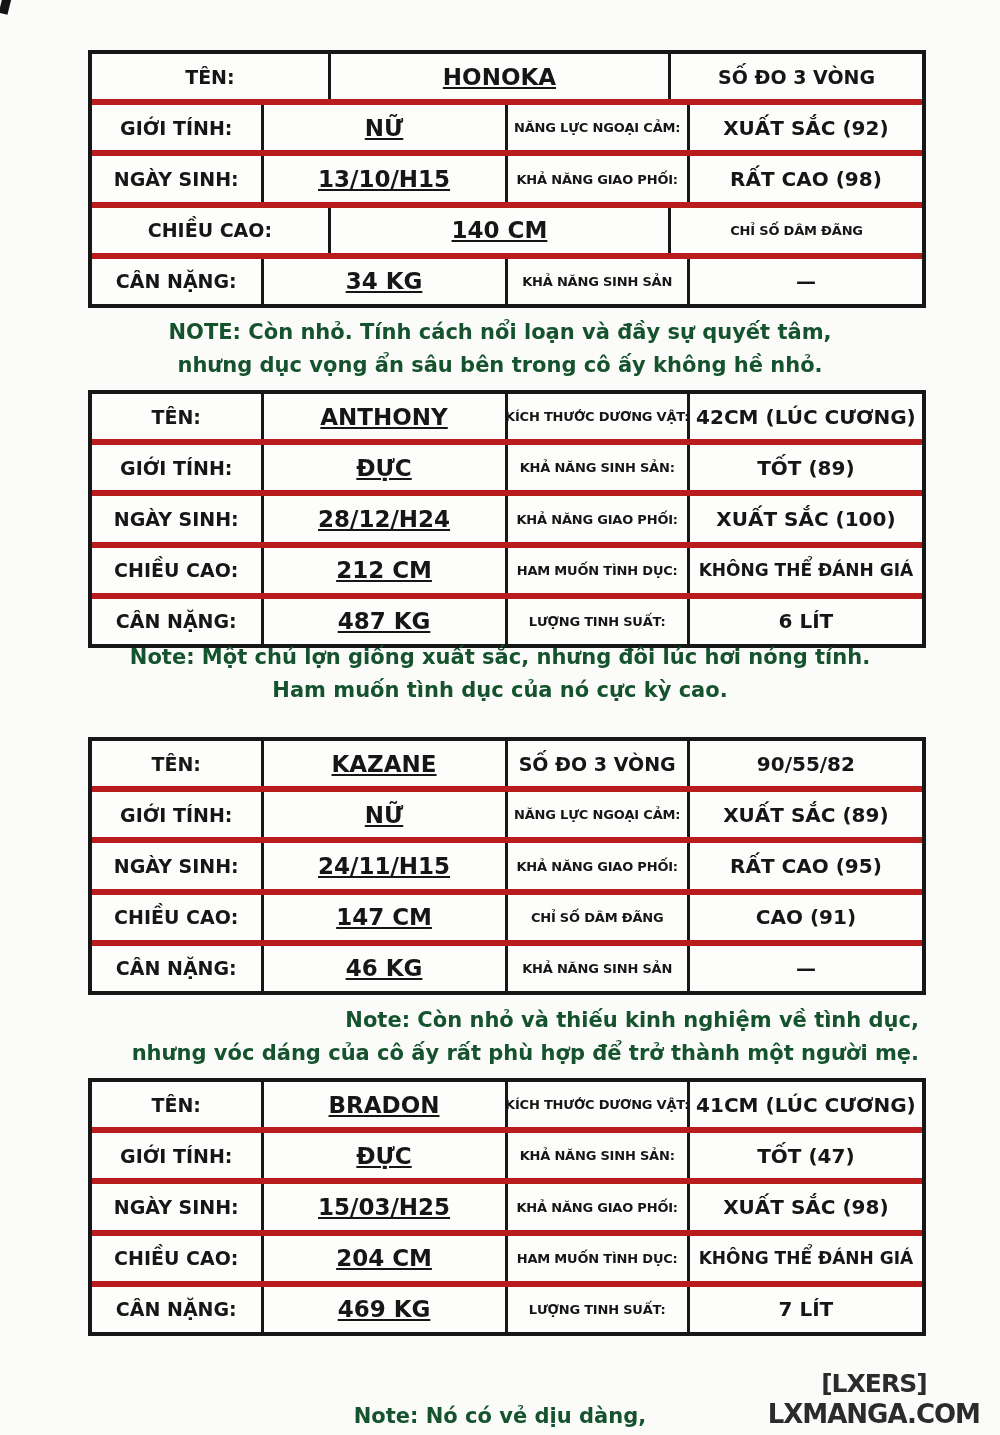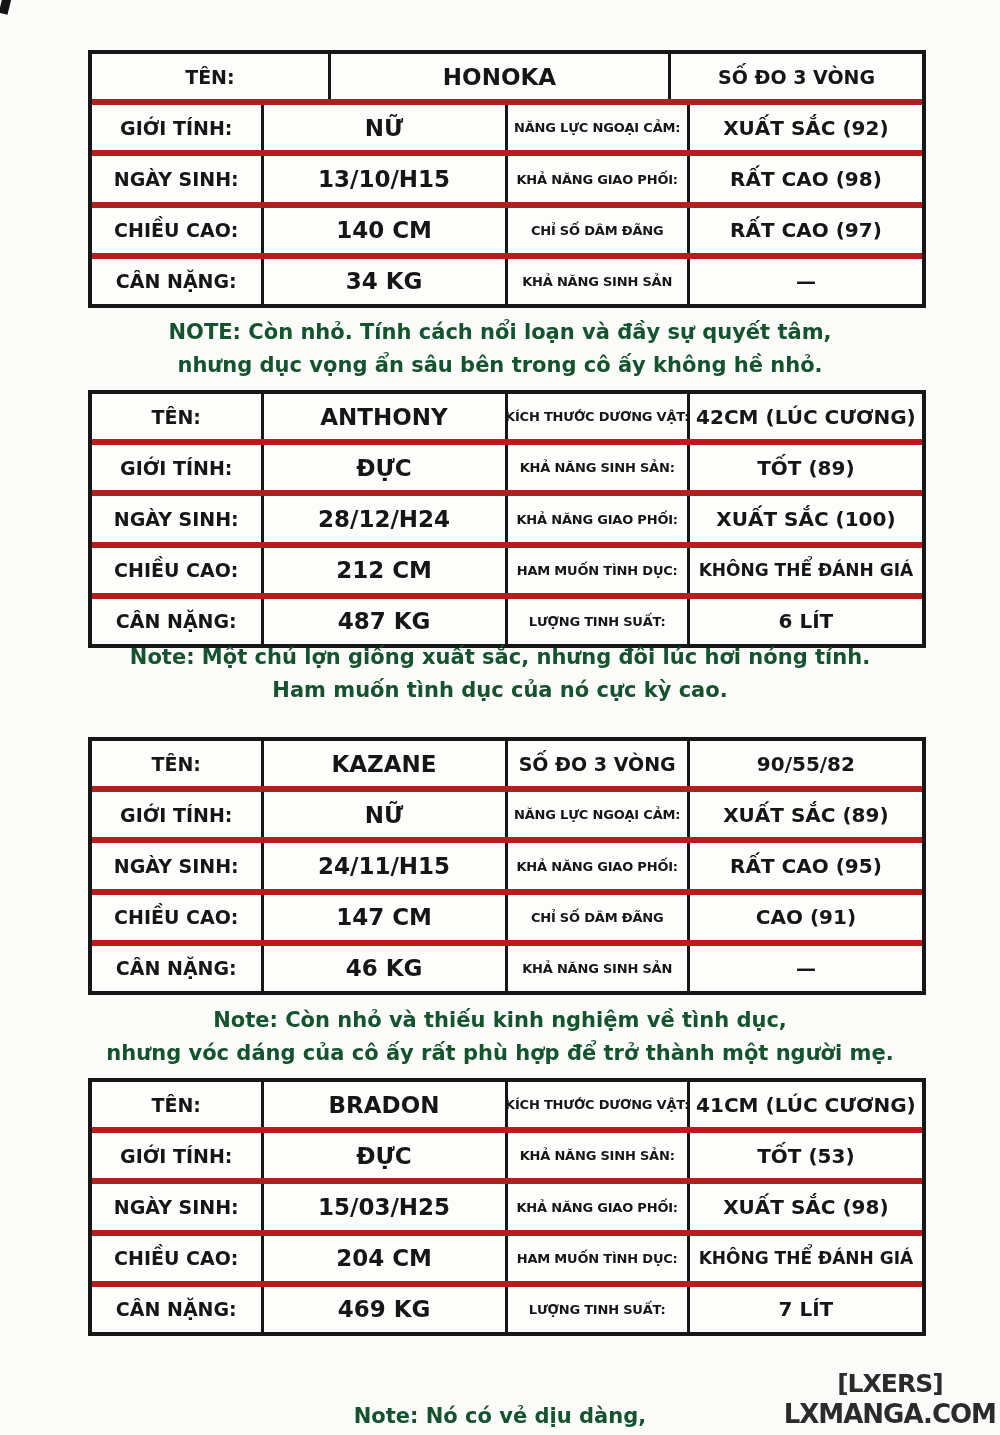--- a/index.html
+++ b/index.html
@@ -41,42 +41,42 @@
     align-items: center;
     justify-content: center;
     text-align: center;
     font-weight: 700;
     white-space: nowrap;
     overflow: visible;
     min-width: 0;
   }
   .cell + .cell { border-left: 3px solid #171717; }
   .c1 { flex: 172; font-size: 19px; }
-  .c2 { flex: 246; font-size: 23px; }
+  .c2 { flex: 246; font-size: 23px; text-decoration: underline; }
   .c3 { flex: 183; font-size: 13px; letter-spacing: -0.2px; }
   .c3.big { font-size: 19px; letter-spacing: 0; }
   .c4 { flex: 237; font-size: 20px; }
   .c4.fit { font-size: 17px; }
   .note {
     position: absolute;
     left: 81px;
     width: 838px;
     text-align: center;
     font-weight: 700;
     font-size: 21px;
     line-height: 33px;
     color: #14532d;
   }
   .n1 { top: 316px; }
   .n2 { top: 641px; }
-  .n3 { top: 1004px; }
+  .n3 { top: 1004px; text-align: right; }
   .n4 { top: 1400px; }
   .watermark {
     position: absolute;
-    right: 4px;
+    right: 20px;
     bottom: 6px;
     text-align: center;
     font-weight: 700;
     color: #2b2b2b;
     letter-spacing: -1px;
     line-height: 30px;
   }
   .wm1 { font-size: 25px; }
   .wm2 { font-size: 26px; }
 </style>
@@ -101,21 +101,20 @@
     <div class="row">
       <div class="cell c1">NGÀY SINH:</div>
       <div class="cell c2">13/10/H15</div>
       <div class="cell c3">KHẢ NĂNG GIAO PHỐI:</div>
       <div class="cell c4">RẤT CAO (98)</div>
     </div>
     <div class="row">
       <div class="cell c1">CHIỀU CAO:</div>
       <div class="cell c2">140 CM</div>
       <div class="cell c3">CHỈ SỐ DÂM ĐÃNG</div>
-      <div class="cell c4">RẤT CAO (97)</div>
     </div>
     <div class="row">
       <div class="cell c1">CÂN NẶNG:</div>
       <div class="cell c2">34 KG</div>
       <div class="cell c3">KHẢ NĂNG SINH SẢN</div>
       <div class="cell c4">—</div>
     </div>
   </section>
 
   <div class="note n1">
@@ -203,21 +202,21 @@
     <div class="row">
       <div class="cell c1">TÊN:</div>
       <div class="cell c2">BRADON</div>
       <div class="cell c3">KÍCH THƯỚC DƯƠNG VẬT:</div>
       <div class="cell c4">41CM (LÚC CƯƠNG)</div>
     </div>
     <div class="row">
       <div class="cell c1">GIỚI TÍNH:</div>
       <div class="cell c2">ĐỰC</div>
       <div class="cell c3">KHẢ NĂNG SINH SẢN:</div>
-      <div class="cell c4">TỐT (53)</div>
+      <div class="cell c4">TỐT (47)</div>
     </div>
     <div class="row">
       <div class="cell c1">NGÀY SINH:</div>
       <div class="cell c2">15/03/H25</div>
       <div class="cell c3">KHẢ NĂNG GIAO PHỐI:</div>
       <div class="cell c4">XUẤT SẮC (98)</div>
     </div>
     <div class="row">
       <div class="cell c1">CHIỀU CAO:</div>
       <div class="cell c2">204 CM</div>

